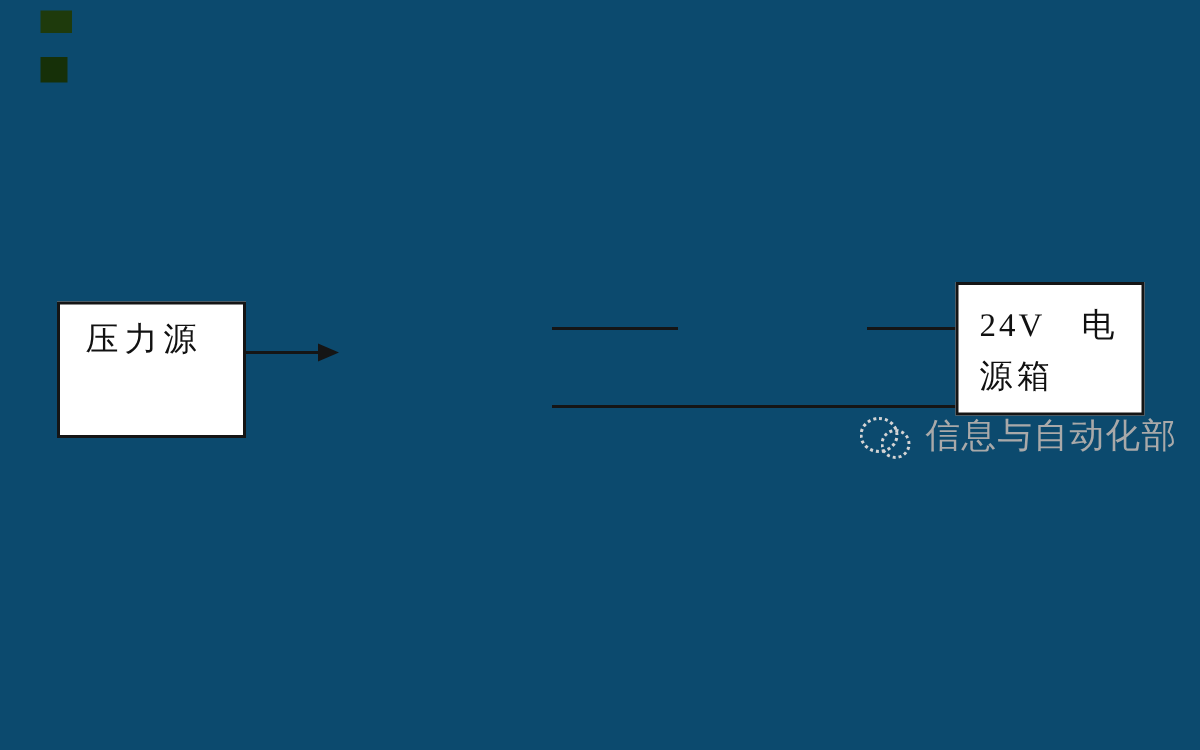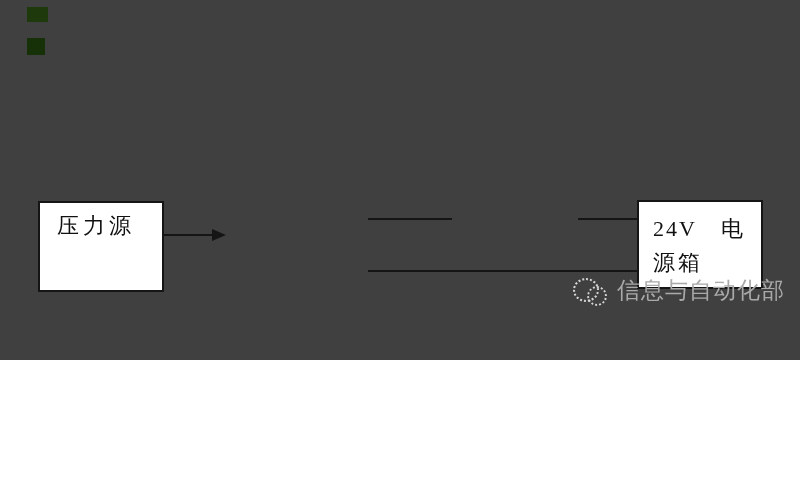--- a/index.html
+++ b/index.html
@@ -3,22 +3,22 @@
 <meta charset="utf-8">
 <style>
   html, body {
     margin: 0;
     padding: 0;
     background: #ffffff;
   }
   #canvas {
     position: relative;
     width: 800px;
-    height: 360px;
-    background: #404040;
+    height: 500px;
+    background: #0c4a6e;
     overflow: hidden;
     font-family: "Liberation Serif", "DejaVu Serif", serif;
     color: #111111;
   }
 
   
   .corner-marker {
     position: absolute;
     left: 27px;
   }
@@ -28,21 +28,21 @@
   
   .dbox {
     position: absolute;
     box-sizing: border-box;
     border: 2px solid #151515;
     background: #ffffff;
   }
   #box-pressure    { left: 38px;  top: 201px; width: 126px; height: 91px; }
   #box-transmitter { left: 227px; top: 202px; width: 141px; height: 90px; }
   #box-ammeter     { left: 452px; top: 202px; width: 126px; height: 51px; }
-  #box-power       { left: 637px; top: 200px; width: 126px; height: 89px; }
+  #box-power       { left: 637px; top: 188px; width: 126px; height: 89px; }
 
   .box-label {
     position: absolute;
     font-size: 22px;
     line-height: 24px;
     white-space: nowrap;
     color: #111111;
   }
   #lbl-pressure { left: 17px; top: 11px; letter-spacing: 4px; }
 

